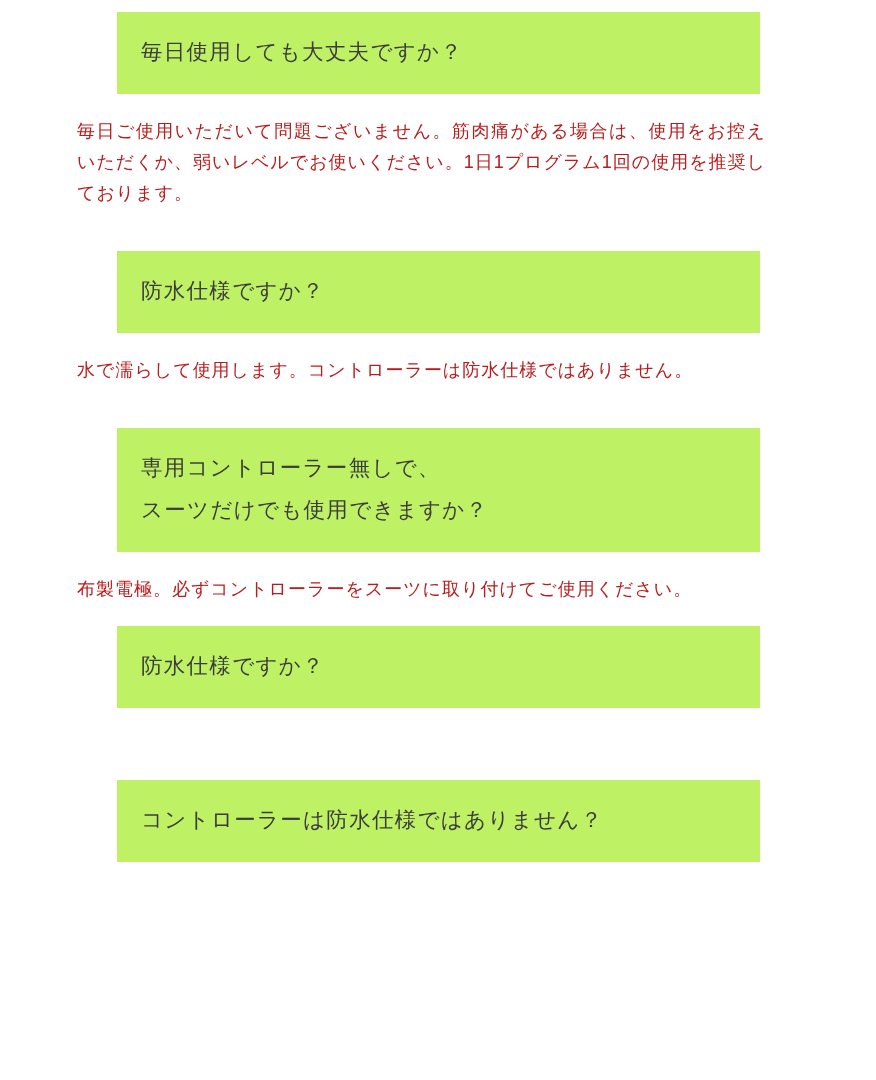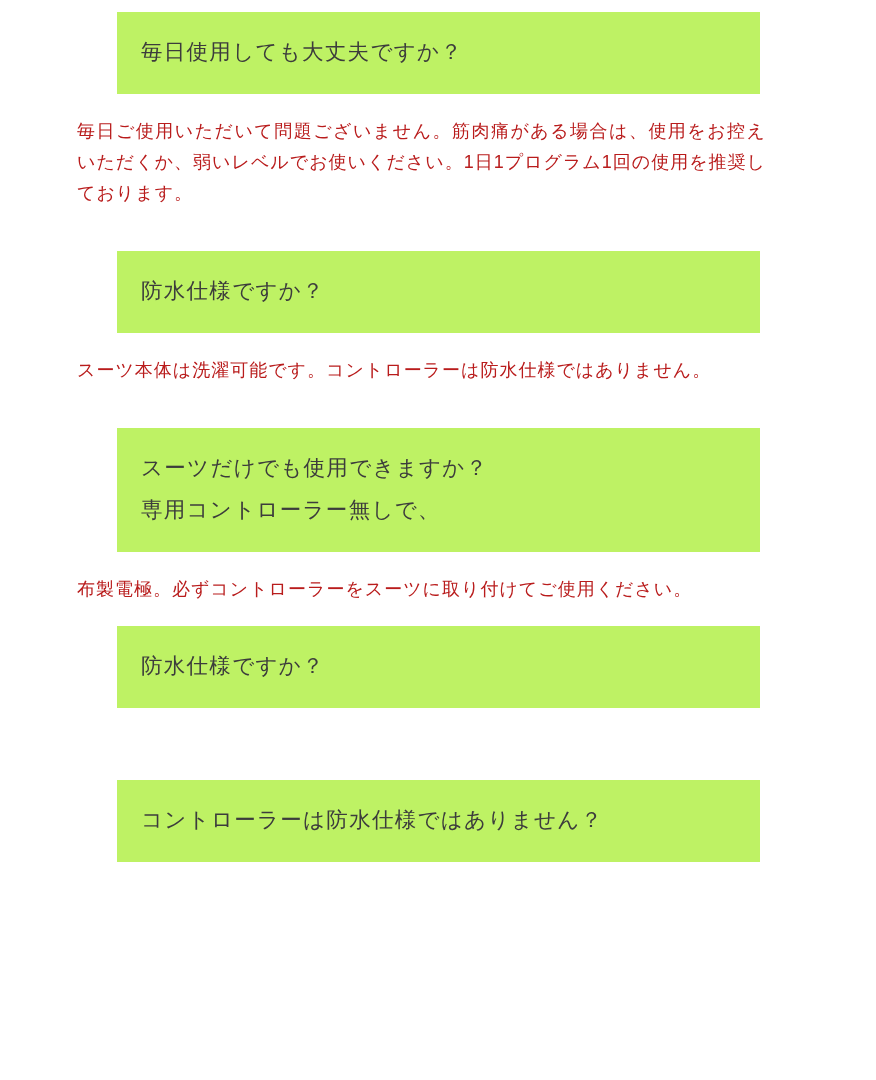--- a/index.html
+++ b/index.html
@@ -79,29 +79,29 @@
     <div class="answer">毎日ご使用いただいて問題ございません。筋肉痛がある場合は、使用をお控えいただくか、弱いレベルでお使いください。1日1プログラム1回の使用を推奨しております。</div>
   </div>
 
   <div class="gap-item"></div>
 
   <div class="faq-item">
     <div class="question">
       <span class="q-line">防水仕様ですか？</span>
     </div>
     <div class="gap-q-a"></div>
-    <div class="answer">スーツ本体は洗濯可能です。コントローラーは防水仕様ではありません。</div>
+    <div class="answer">水で濡らして使用します。コントローラーは防水仕様ではありません。</div>
   </div>
 
   <div class="gap-item"></div>
 
   <div class="faq-item">
     <div class="question">
+      <span class="q-line">専用コントローラー無しで、</span>
       <span class="q-line">スーツだけでも使用できますか？</span>
-      <span class="q-line">専用コントローラー無しで、</span>
     </div>
     <div class="gap-q-a"></div>
     <div class="answer">布製電極。必ずコントローラーをスーツに取り付けてご使用ください。</div>
   </div>
 
   <div class="gap-item-sm"></div>
 
   <div class="faq-item">
     <div class="question">
       <span class="q-line">防水仕様ですか？</span>

